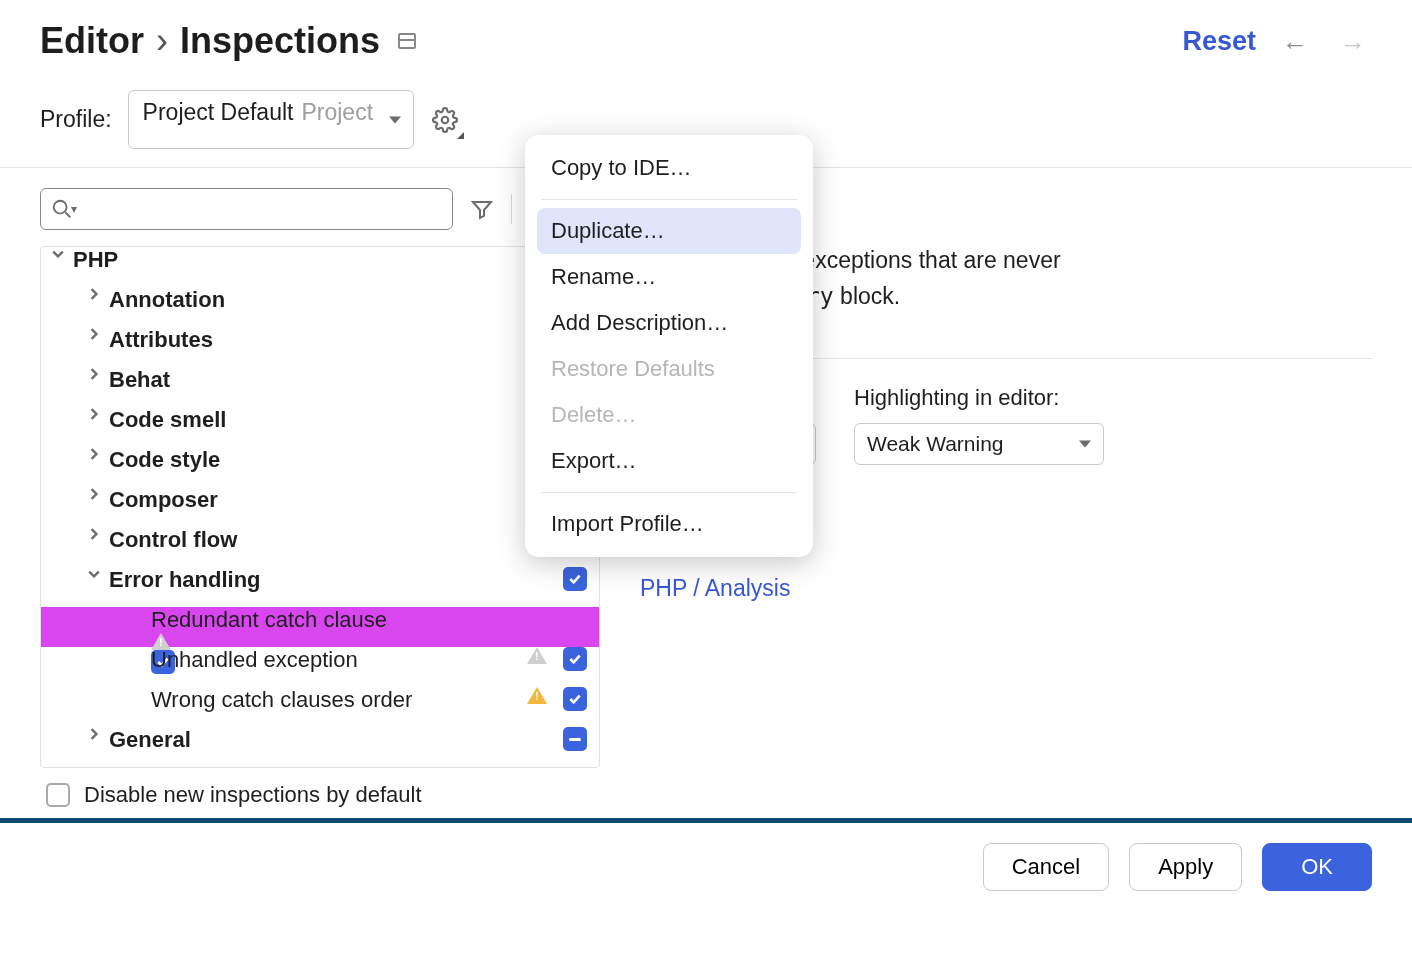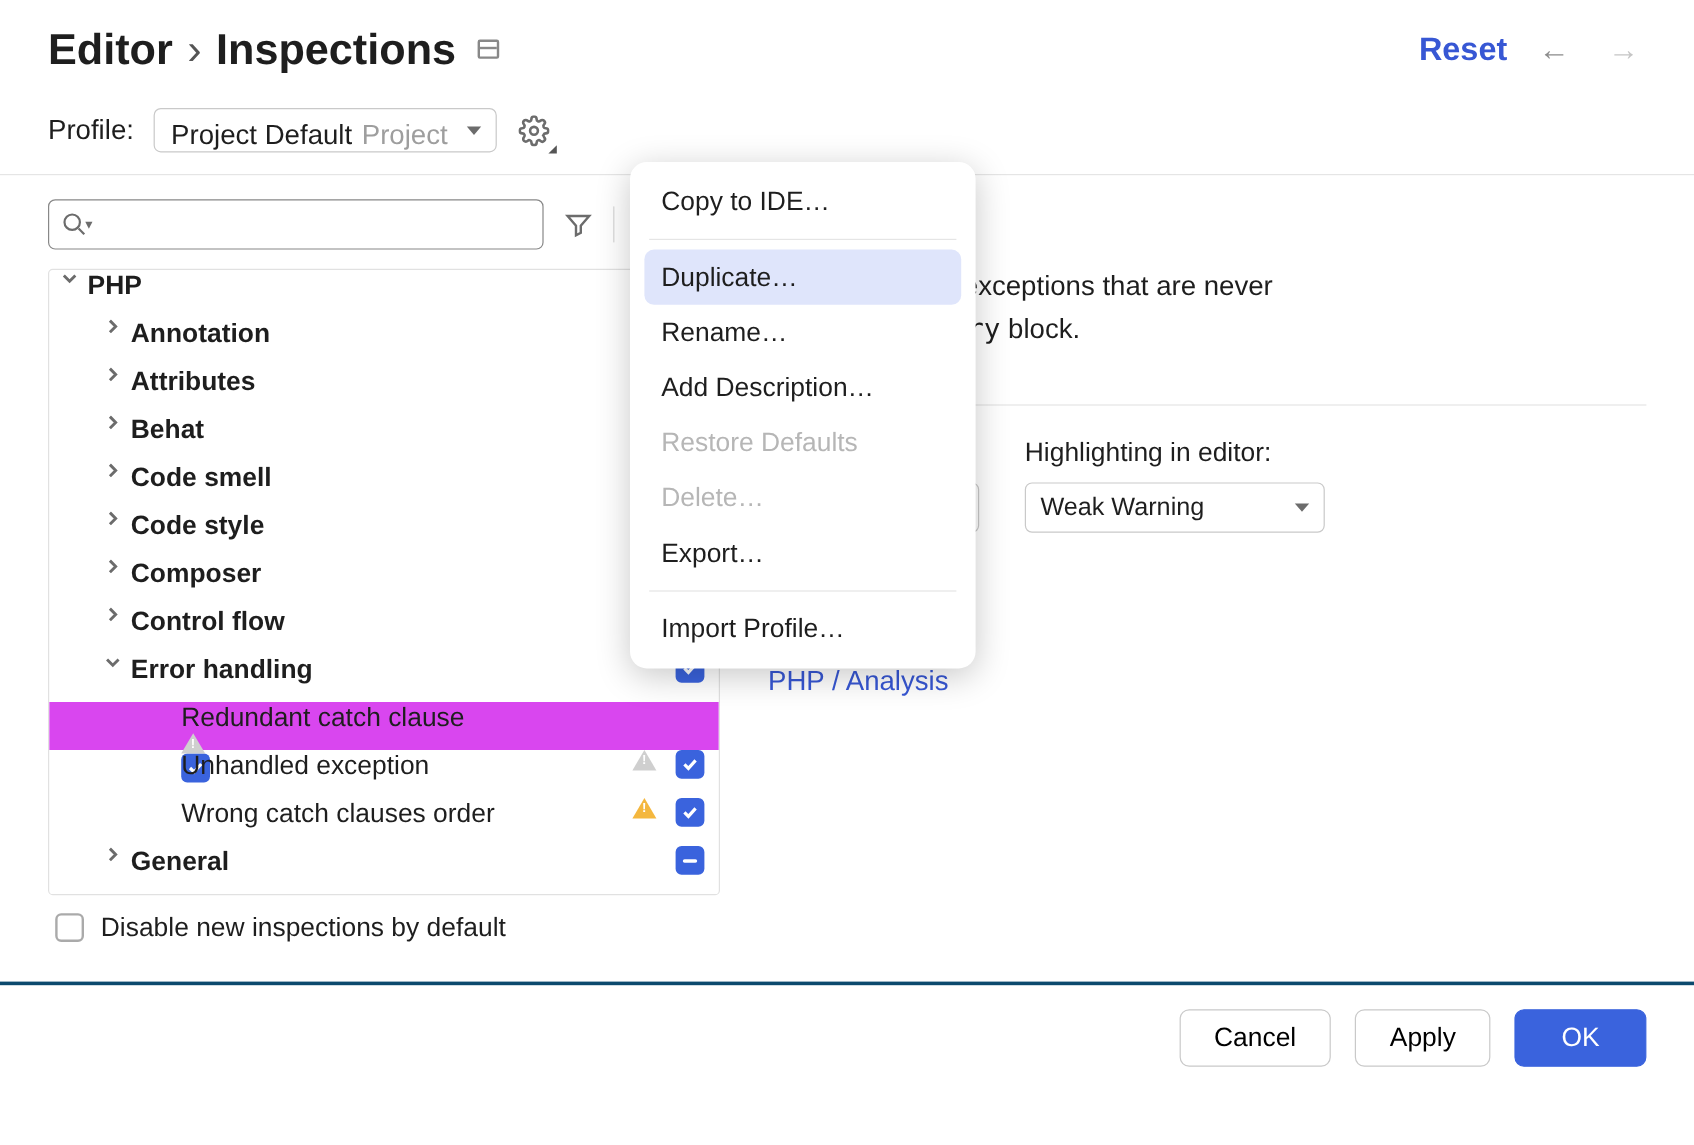--- a/index.html
+++ b/index.html
@@ -58,21 +58,21 @@
   align-items: center;
   padding: 8px 40px 18px 40px;
   gap: 16px;
   border-bottom: 1px solid #e5e5e5;
   text-align: right;
 }
 .profile-label { font-size: 23px; }
 .profile-select {
   border: 1px solid #c9c9c9;
   border-radius: 6px;
-  padding: 8px 40px 0 14px;
+  padding: 8px 40px 22px 14px;
   font-size: 23px;
   position: relative;
   display: flex;
   gap: 8px;
 }
 .profile-select .suffix { color: #9e9e9e; }
 .profile-select::after {
   content: '';
   position: absolute;
   right: 12px;
@@ -287,21 +287,21 @@
 .popup-sep {
   height: 1px;
   background: #e5e5e5;
   margin: 8px 4px;
 }
 
 
 .bottom-bar {
   position: absolute;
   left: 0; right: 0; top: 818px;
-  border-top: 3px solid #0c4a6e;
+  border-top: 5px solid #0c4a6e;
   padding: 20px 40px;
   display: flex;
   justify-content: flex-end;
   gap: 20px;
   background: #fff;
 }
 .btn {
   font-size: 22px;
   padding: 10px 28px;
   border-radius: 8px;

